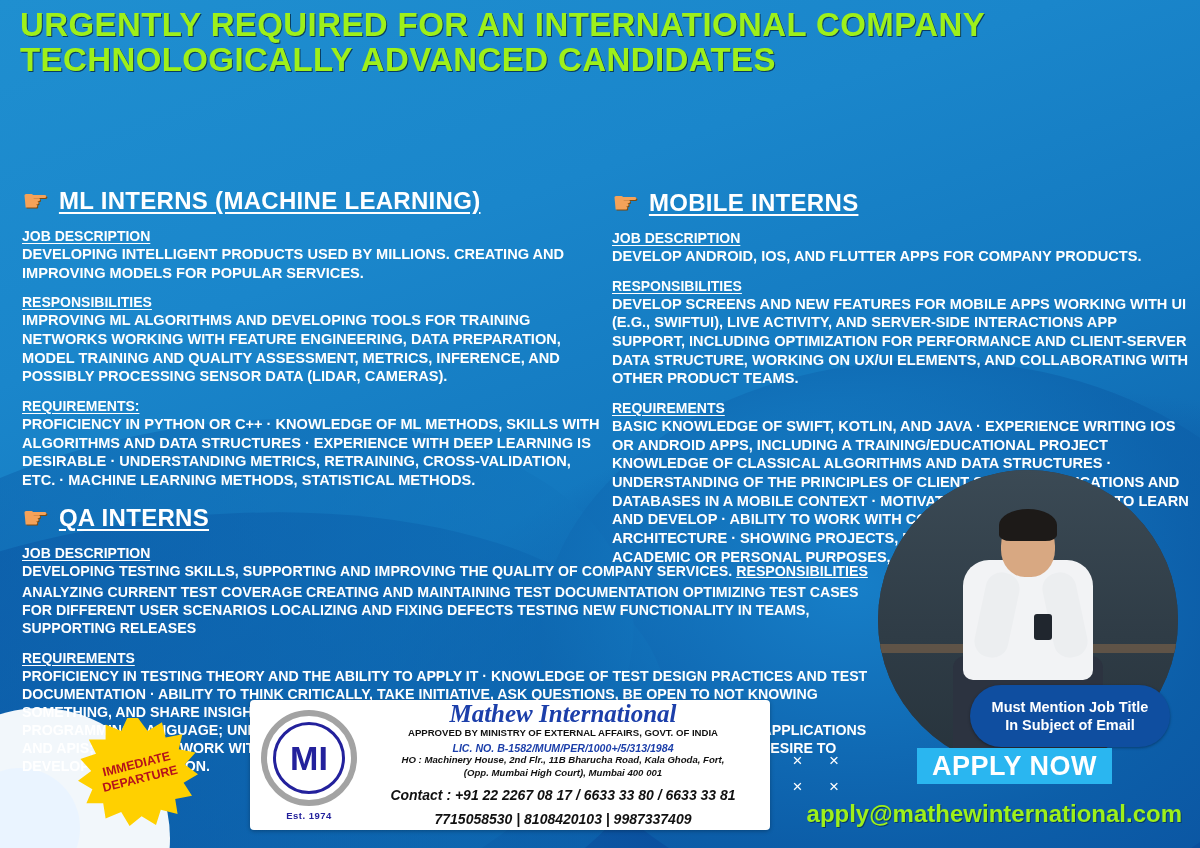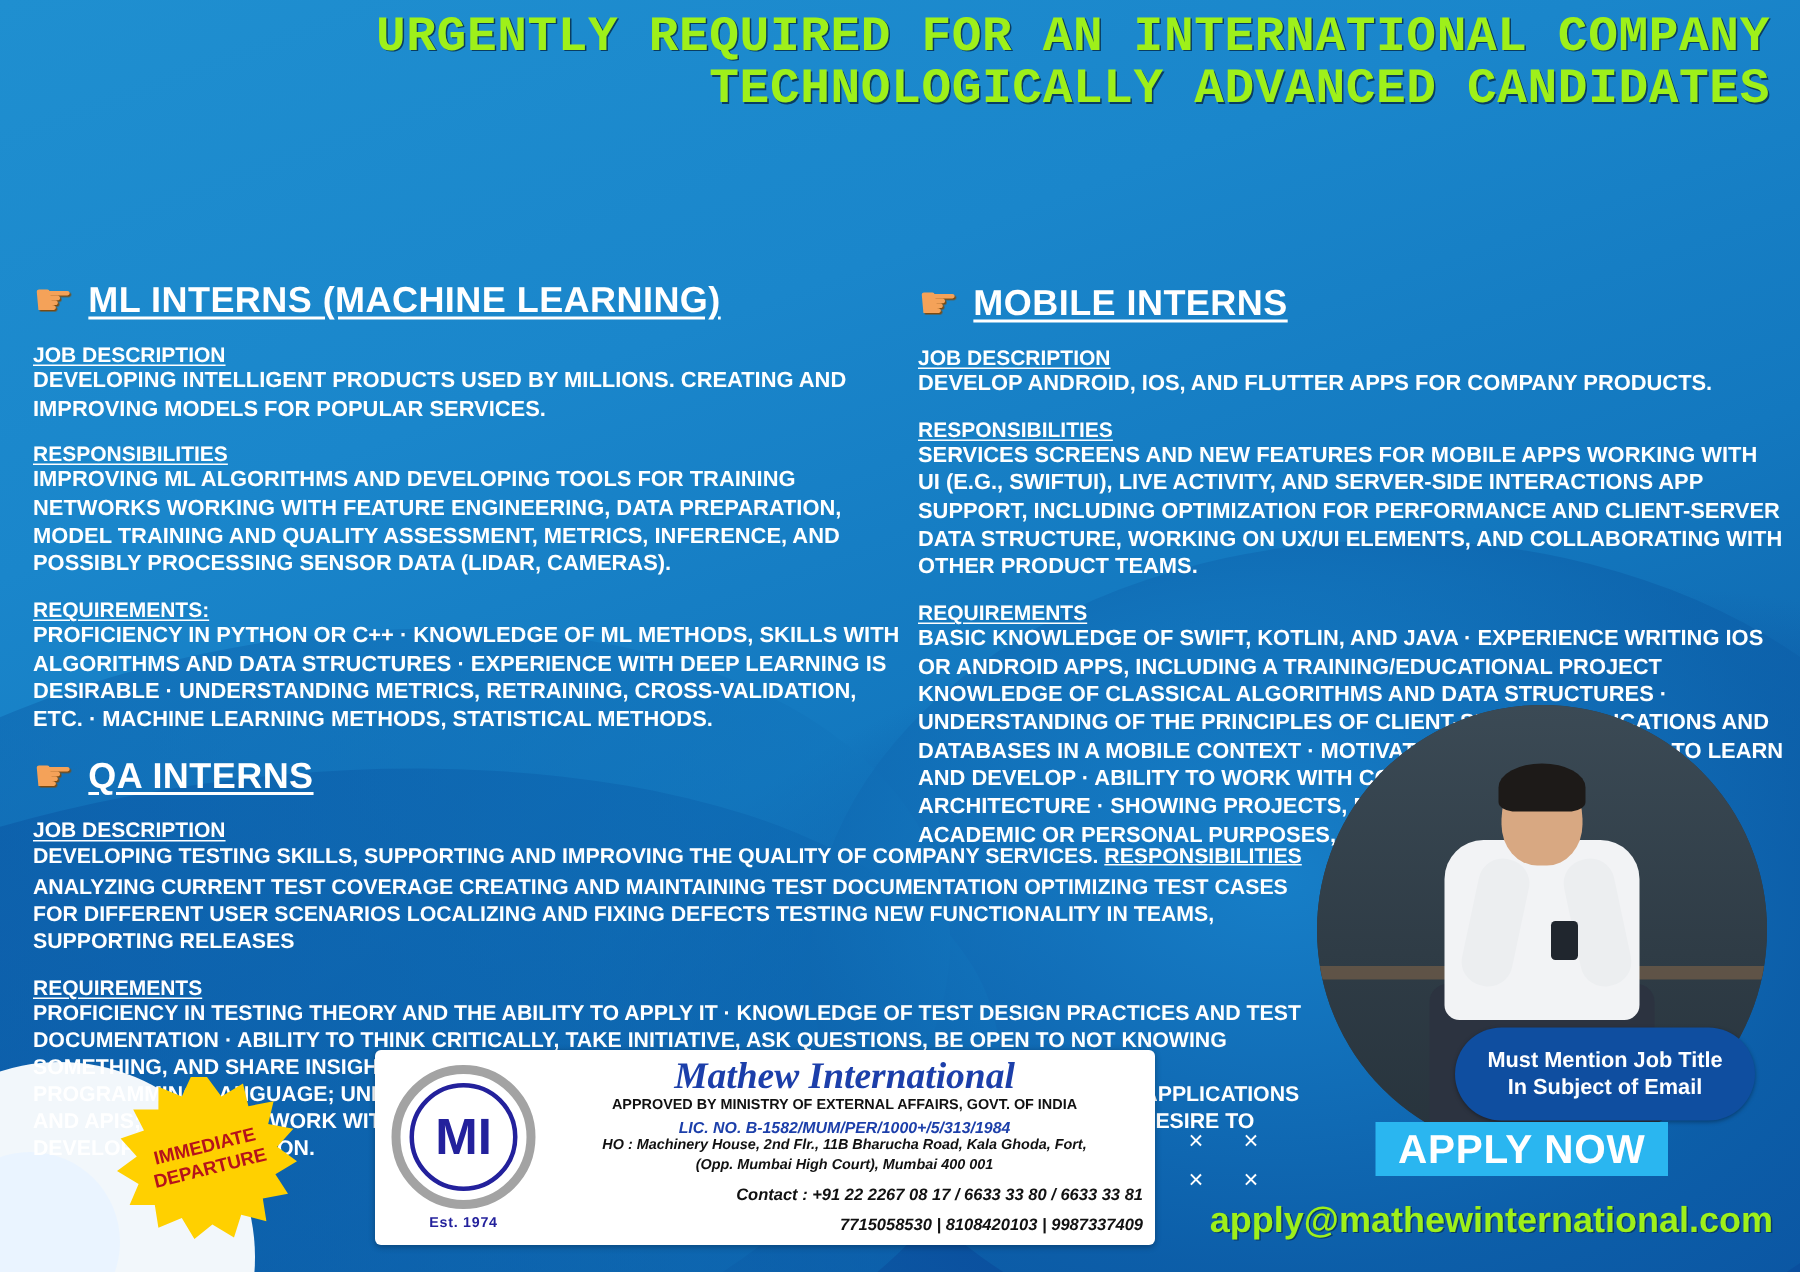--- a/index.html
+++ b/index.html
@@ -43,21 +43,21 @@
     position:absolute;left:-40px;bottom:-40px;width:120px;height:120px;
     border-radius:50%;background:#eaf4ff;
   }
   .arcs{position:absolute;right:40px;top:575px;width:180px;height:120px;opacity:.55;}
   .arcs div{
     position:absolute;right:0;border:3px solid #bfe3f7;border-left:none;border-top:none;
     border-radius:0 0 80px 0;height:18px;
   }
   
   .headline{
-    position:relative;z-index:5;text-align:right;padding:8px 20px 0;font-family:Liberation Mono, monospace;
+    position:relative;z-index:5;text-align:left;padding:8px 20px 0;
   }
   .headline .l1,.headline .l2,.headline .l3{
     font-weight:bold;letter-spacing:.4px;line-height:1.06;
     color:#9ef01a;text-shadow:1px 1px 0 #0a3d62;
   }
   .headline .l1{font-size:33px;}
   .headline .l2{font-size:33px;}
   .headline .l3{font-size:29px;}
 
   .content{position:relative;z-index:6;}
@@ -157,21 +157,21 @@
   .logo .ring:before{
     content:"";position:absolute;width:66px;height:66px;border-radius:50%;border:3px solid #23219c;
   }
   .logo .glyph{color:#23219c;font-size:34px;font-weight:bold;line-height:1;}
   .logo .est{font-size:9.5px;font-weight:bold;color:#23219c;margin-top:4px;letter-spacing:.5px;}
   .cardtext{flex:1;padding:4px 8px 4px 2px;text-align:center;}
   .cname{font-family:"Liberation Serif",serif;font-size:25px;font-weight:bold;font-style:italic;color:#1c3faa;line-height:1.05;}
   .cline{font-size:9.6px;font-weight:bold;color:#111;line-height:1.32;}
   .clic{font-size:10.6px;font-weight:bold;color:#1c3faa;font-style:italic;margin-top:2px;}
   .caddr{font-size:9.6px;font-weight:bold;color:#111;font-style:italic;line-height:1.35;}
-  .ccontact{font-size:11px;font-weight:bold;color:#111;font-style:italic;margin-top:6px;line-height:1.35;text-align:right;}
+  .ccontact{font-size:14px;font-weight:bold;color:#111;font-style:italic;margin-top:6px;line-height:1.35;}
 </style>
 </head>
 <body>
 
 <div id="poster">
 
   <div class="swoosh1"></div>
   <div class="swoosh2"></div>
   <div class="swoosh3"></div>
   <div class="whitecorner"></div>
@@ -204,21 +204,21 @@
     </div>
 
     <div class="col colR">
       <div class="secthead">
         <span class="hand">☛</span>
         <span class="secttitle">MOBILE INTERNS</span>
       </div>
       <div class="label">JOB DESCRIPTION</div>
       <div class="body">DEVELOP ANDROID, IOS, AND FLUTTER APPS FOR COMPANY PRODUCTS.</div>
       <div class="label">RESPONSIBILITIES</div>
-      <div class="body"> SERVICES SCREENS AND NEW FEATURES FOR MOBILE APPS WORKING WITH UI (E.G., SWIFTUI), LIVE ACTIVITY, AND SERVER-SIDE INTERACTIONS APP SUPPORT, INCLUDING OPTIMIZATION FOR PERFORMANCE AND CLIENT-SERVER DATA STRUCTURE, WORKING ON UX/UI ELEMENTS, AND COLLABORATING WITH OTHER PRODUCT TEAMS.</div>
+      <div class="body"> DEVELOP SCREENS AND NEW FEATURES FOR MOBILE APPS WORKING WITH UI (E.G., SWIFTUI), LIVE ACTIVITY, AND SERVER-SIDE INTERACTIONS APP SUPPORT, INCLUDING OPTIMIZATION FOR PERFORMANCE AND CLIENT-SERVER DATA STRUCTURE, WORKING ON UX/UI ELEMENTS, AND COLLABORATING WITH OTHER PRODUCT TEAMS.</div>
       <div class="label">REQUIREMENTS</div>
       <div class="body">BASIC KNOWLEDGE OF SWIFT, KOTLIN, AND JAVA · EXPERIENCE WRITING IOS OR ANDROID APPS, INCLUDING A TRAINING/EDUCATIONAL PROJECT KNOWLEDGE OF CLASSICAL ALGORITHMS AND DATA STRUCTURES · UNDERSTANDING OF THE PRINCIPLES OF CLIENT-SERVER APPLICATIONS AND DATABASES IN A MOBILE CONTEXT · MOTIVATION AND WILLINGNESS TO LEARN AND DEVELOP · ABILITY TO WORK WITH CODE AND MOBILE APP ARCHITECTURE · SHOWING PROJECTS, EVEN SOMETHING DONE FOR ACADEMIC OR PERSONAL PURPOSES, WOULD BE AN ADVANTAGE</div>
     </div>
 
     <div class="qa">
       <div class="secthead">
         <span class="hand">☛</span>
         <span class="secttitle">QA INTERNS</span>
       </div>
       <div class="label">JOB DESCRIPTION</div>

